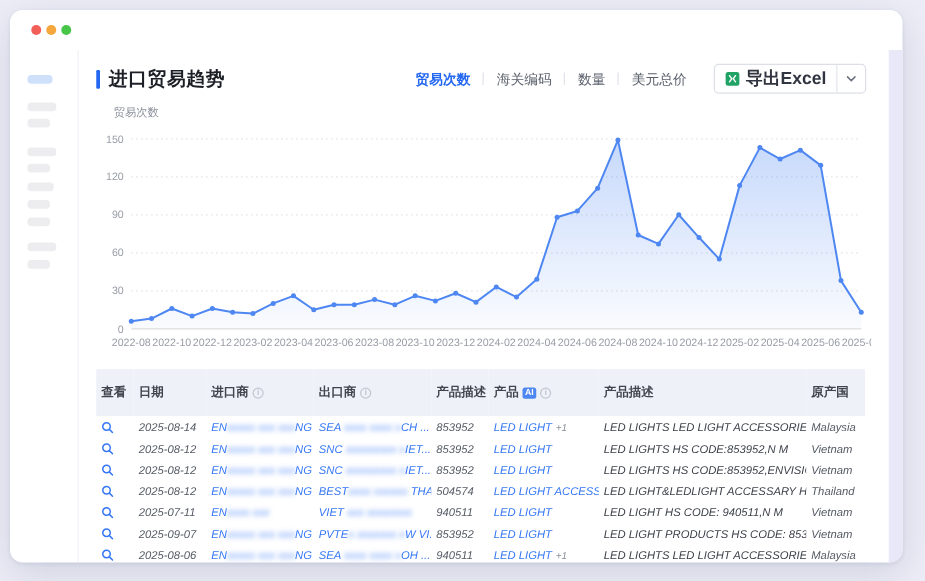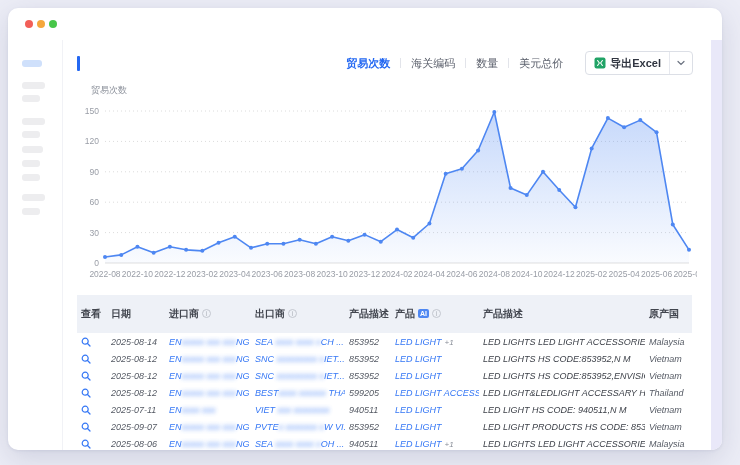--- a/index.html
+++ b/index.html
@@ -29,21 +29,21 @@
   .tabs { display:flex; align-items:center; }
   .tab { font-size:11px; color:#5a5f6b; cursor:pointer; padding:0 10px; }
   .tab.active { color:#2468f2; font-weight:bold; }
   .tab-sep { width:1px; height:10px; background:#e2e4ea; }
   .export-btn {
     display:flex; align-items:center; height:24px; margin-left:12px;
     border:1px solid #dcdfe6; border-radius:4px; background:#fff; overflow:hidden;
   }
   .export-main { display:flex; align-items:center; padding:0 8px; height:100%; cursor:pointer; }
   .excel-icon { width:12px; height:12px; margin-right:4px; }
-  .export-label { font-size:11px; color:#303540; font-weight:bold; }
+  .export-label { font-size:14px; color:#303540; font-weight:bold; }
   .export-divider { width:1px; height:100%; background:#e6e8ee; }
   .export-caret { padding:0 7px; height:100%; display:flex; align-items:center; cursor:pointer; }
   
   .chart-wrap { margin-top:6px; }
   .chart-title { font-size:9px; color:#8a8f99; margin-left:14px; }
   svg.chart { display:block; overflow:hidden; }
   
   table { width:615px; border-collapse:collapse; table-layout:fixed; margin-top:6px; }
   th { background:#eef1f7; font-size:10px; color:#41454e; font-weight:bold; text-align:left;
        height:19px; padding:12px 4px; white-space:nowrap; overflow:hidden; }
@@ -83,20 +83,21 @@
           <div class="sk" style="width: 18px; margin-top: 7px;"></div>
           <div class="sk" style="width: 18px; margin-top: 7px;"></div>
           <div class="sk" style="width: 23px; margin-top: 13px;"></div>
           <div class="sk" style="width: 18px; margin-top: 7px;"></div>
         </aside>
 
       <main class="content">
 
         <div class="content-header">
           <span class="accent-bar"></span>
+          <h1 class="page-title">进口贸易趋势</h1>
           <span class="spacer"></span>
           <div class="tabs" id="tabs">
               <span class="tab active">贸易次数</span>
               <span class="tab-sep"></span>
               <span class="tab">海关编码</span>
               <span class="tab-sep"></span>
               <span class="tab">数量</span>
               <span class="tab-sep"></span>
               <span class="tab">美元总价</span>
             </div>
@@ -263,21 +264,21 @@
                 <td>Vietnam</td>
               </tr>
               <tr>
                 <td><svg class="mag-svg" width="10" height="10" viewBox="0 0 10 10">
                     <circle cx="4.2" cy="4.2" r="3" fill="none" stroke="#3577f5" stroke-width="1.2"></circle>
                     <line x1="6.5" y1="6.5" x2="9" y2="9" stroke="#3577f5" stroke-width="1.2" stroke-linecap="round"></line>
                   </svg></td>
                 <td>2025-08-12</td>
                 <td><a class="cell-link" href="#">EN<span class="blurred">xxxxx xxx xxx</span>NG L...</a></td>
                 <td><a class="cell-link" href="#">BEST<span class="blurred">xxxx xxxxxx</span> THA...</a></td>
-                <td>599205</td>
+                <td>504574</td>
                 <td><span class="prod-link">LED LIGHT ACCESSORY</span></td>
                 <td class="desc-cell">LED LIGHT&amp;LEDLIGHT ACCESSARY HS CODE: 940542&amp;940</td>
                 <td>Thailand</td>
               </tr>
               <tr>
                 <td><svg class="mag-svg" width="10" height="10" viewBox="0 0 10 10">
                     <circle cx="4.2" cy="4.2" r="3" fill="none" stroke="#3577f5" stroke-width="1.2"></circle>
                     <line x1="6.5" y1="6.5" x2="9" y2="9" stroke="#3577f5" stroke-width="1.2" stroke-linecap="round"></line>
                   </svg></td>
                 <td>2025-07-11</td>

